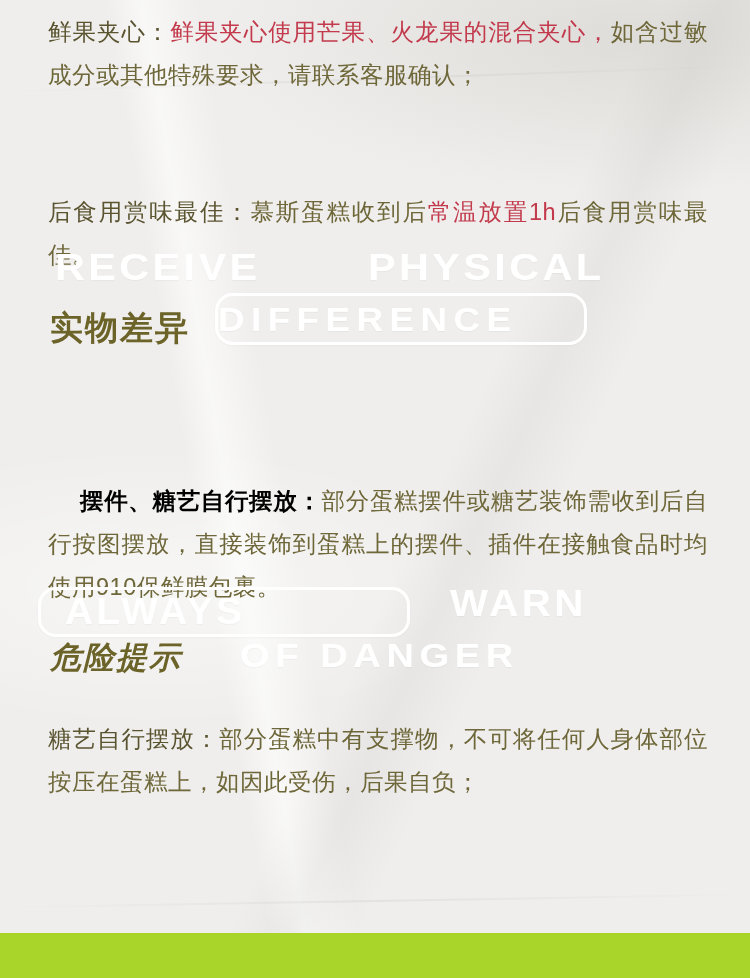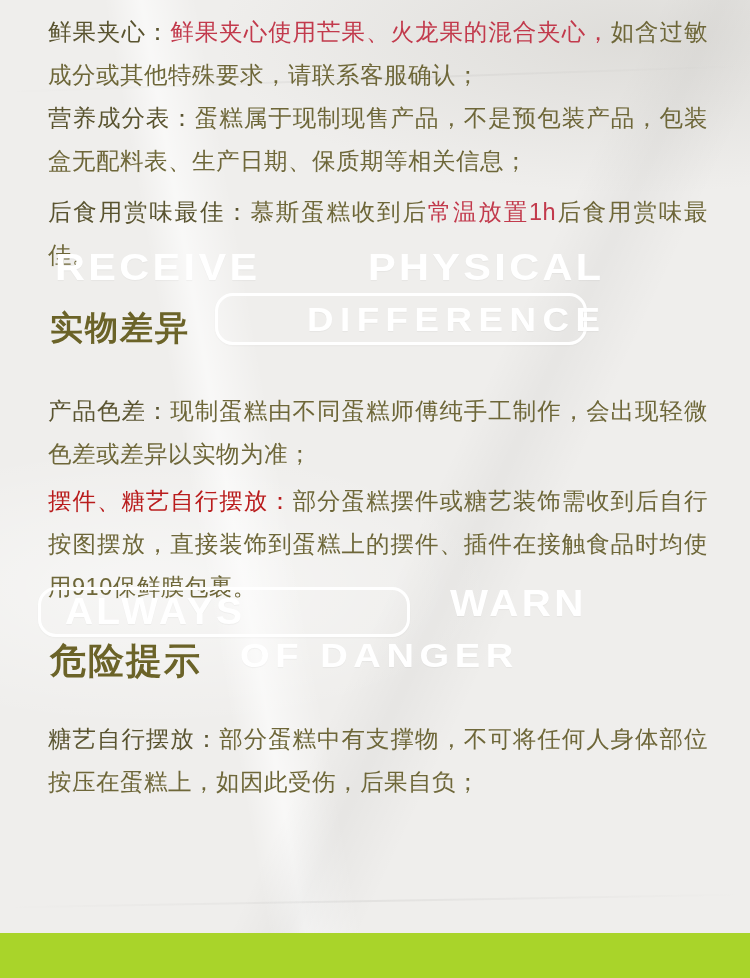--- a/index.html
+++ b/index.html
@@ -18,21 +18,21 @@
   .crease{position:absolute;left:0;right:0;height:2px;background:linear-gradient(90deg,transparent,rgba(0,0,0,0.05),transparent);transform:rotate(-2deg);}
   .crease.c1{top:78px;}
   .crease.c2{top:900px;transform:rotate(-1deg);}
 
   .note{
     position:absolute;left:48px;width:660px;
     font-size:23.5px;line-height:43px;color:#6e6739;
     letter-spacing:0.5px;text-align:justify;
   }
   .lbl{font-weight:normal;color:#5a5430;}
-  .lbl-red{font-weight:normal;color:#b91c1c;}
+  .lbl-red{font-weight:bold;color:#000000;margin-left:32px;}
   .red{color:#c23a4c;}
 
   .hblock{position:absolute;left:0;width:608px;height:105px;}
   .en{
     position:absolute;display:inline-block;
     font-weight:bold;color:#ffffff;
     font-size:37px;letter-spacing:3px;transform:scaleX(1.12);transform-origin:left center;
     text-shadow:0 1px 1px rgba(0,0,0,0.04);
     white-space:nowrap;
   }
@@ -43,68 +43,62 @@
   .en-box{
     position:absolute;border:3px solid #ffffff;border-radius:18px;
     display:flex;align-items:center;box-sizing:border-box;
     box-shadow:0 1px 2px rgba(0,0,0,0.03);
   }
   .en-box .en{position:static;transform:scaleX(1.08);}
 
   
   .h1-w1{left:55px;top:2px;}
   .h1-w2{left:368px;top:2px;}
-  .h1-box{left:215px;top:48px;width:372px;height:52px;justify-content:flex-end;}
+  .h1-box{left:215px;top:48px;width:372px;height:52px;justify-content:flex-start;}
   .h1-box .en{letter-spacing:6px;font-size:34px;}
   .h1-zh{left:50px;top:61px;}
 
   
   .h2-box{left:38px;top:11px;width:372px;height:50px;padding-left:24px;}
   .h2-box .en{font-size:36px;}
   .h2-w2{left:450px;top:7px;font-size:36px;}
-  .h2-zh{left:50px;top:61px;font-size:36px;}
+  .h2-zh{left:50px;top:61px;font-size:31px;font-style:italic;}
   .h2-line2{left:240px;top:60px;font-size:34px;letter-spacing:5px;}
 
   .footer-bar{
     position:absolute;left:0;top:933px;width:750px;height:45px;
     background:#a9d42a;
   }
 </style>
 </head>
 <body>
 
 <div class="page">
 
   <div class="crease c1"></div>
   <div class="crease c2"></div>
 
   <p class="note" style="top:-13px;">
     <span class="lbl">鲜果夹心：</span><span class="red">鲜果夹心使用芒果、火龙果的混合夹心，</span><span>如含过敏成分或其他特殊要求，请联系客服确认；</span>
   </p>
 
-  <p class="note" style="top:73px;">
-    <span class="lbl">营养成分表：</span><span>蛋糕属于现制现售产品，不是预包装产品，包装盒无配料表、生产日期、保质期等相关信息；</span>
-  </p>
 
   <p class="note" style="top:167px;">
     <span class="lbl">后食用赏味最佳：</span><span>慕斯蛋糕收到后</span><span class="red">常温放置1h</span><span>后食用赏味最佳。</span>
   </p>
 
   <div class="hblock" style="top:245px;">
     <span class="en h1-w1">RECEIVE</span>
     <span class="en h1-w2">PHYSICAL</span>
     <div class="en-box h1-box">
       <span class="en">DIFFERENCE</span>
     </div>
     <span class="zh-head h1-zh">实物差异</span>
   </div>
 
-  <p class="note" style="top:366px;">
-    <span class="lbl">产品色差：</span><span>现制蛋糕由不同蛋糕师傅纯手工制作，会出现轻微色差或差异以实物为准；</span>
-  </p>
 
   <p class="note" style="top:456px;">
     <span class="lbl-red">摆件、糖艺自行摆放：</span><span>部分蛋糕摆件或糖艺装饰需收到后自行按图摆放，直接装饰到蛋糕上的摆件、插件在接触食品时均使用910保鲜膜包裹。</span>
   </p>
 
   <div class="hblock" style="top:576px;">
     <div class="en-box h2-box">
       <span class="en">ALWAYS</span>
     </div>
     <span class="en h2-w2">WARN</span>

